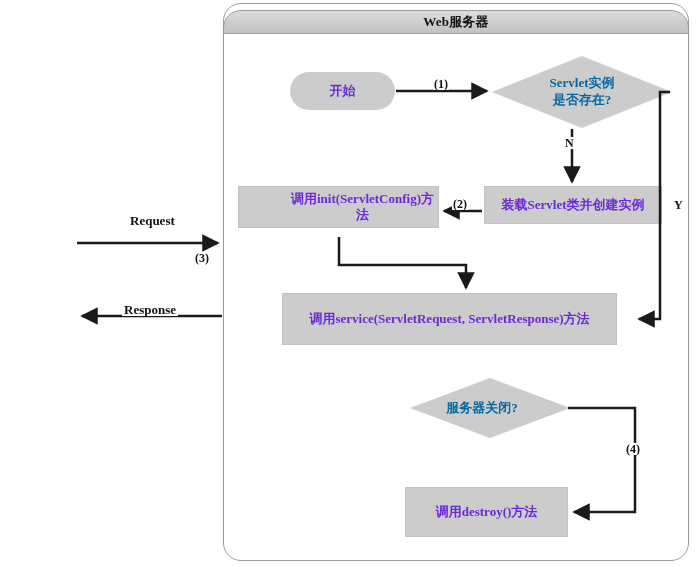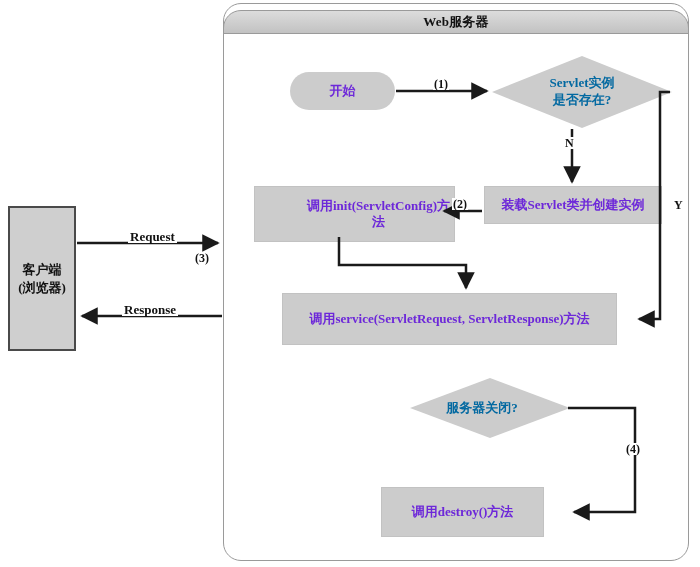--- a/index.html
+++ b/index.html
@@ -146,47 +146,41 @@
 </head>
 <body>
 
 <div id="canvas">
 
   <div class="server-frame"></div>
   <div class="server-titlebar">
     <span class="server-title">Web服务器</span>
   </div>
 
-  <div class="client-box" style="left:8px; top:206px; width:68px; height:145px;">
-    <div>
-      <div>客户端</div>
-      <div>(浏览器)</div>
-    </div>
-  </div>
 
   <div class="node pill" style="left:290px; top:72px; width:105px; height:38px;">开始</div>
 
   <div class="diamond" style="left:492px; top:56px; width:180px; height:72px;"></div>
   <div class="diamond-label" style="left:492px; top:56px; width:180px; height:72px;">
     <div>
       <div>Servlet实例</div>
       <div>是否存在?</div>
     </div>
   </div>
 
   <div class="node proc" style="left:484px; top:186px; width:178px; height:38px;">装载Servlet类并创建实例</div>
 
-  <div class="node proc" style="left:254px; top:186px; width:201px; height:56px;padding-left:48px;">调用init(ServletConfig)方法</div>
+  <div class="node proc" style="left:238px; top:186px; width:201px; height:42px;padding-left:48px;">调用init(ServletConfig)方法</div>
 
   <div class="node proc" style="left:282px; top:293px; width:335px; height:52px;">调用service(ServletRequest, ServletResponse)方法</div>
 
   <div class="diamond" style="left:410px; top:378px; width:160px; height:60px;"></div>
   <div class="diamond-label" style="left:402px; top:378px; width:160px; height:60px;">服务器关闭?</div>
 
-  <div class="node proc" style="left:381px; top:487px; width:163px; height:50px;">调用destroy()方法</div>
+  <div class="node proc" style="left:405px; top:487px; width:163px; height:50px;">调用destroy()方法</div>
 
   <svg class="svg-layer">
     <defs>
       <marker id="arrow" viewBox="0 0 10 10" refX="9" refY="5" markerWidth="7" markerHeight="7" orient="auto-start-reverse">
         <path d="M 0 0 L 10 5 L 0 10 z" fill="#1a1a1a"></path>
       </marker>
     </defs>
 
     <path d="M 77 243 L 218 243" stroke="#1a1a1a" stroke-width="2.5" fill="none" marker-end="url(#arrow)"></path>
 
@@ -210,17 +204,17 @@
   <span class="edge-label" style="left: 452px; top: 198px;">(2)</span>
 
   <span class="edge-label" style="left: 194px; top: 252px;">(3)</span>
 
   <span class="edge-label" style="left: 625px; top: 443px;">(4)</span>
 
   <span class="branch-label" style="left: 564px; top: 137px;">N</span>
 
   <span class="branch-label" style="left: 673px; top: 199px;">Y</span>
 
-  <span class="flow-label" style="left: 128px; top: 230px;">Request</span>
+  <span class="flow-label" style="left: 128px; top: 214px;">Request</span>
 
   <span class="flow-label" style="left: 122px; top: 303px;">Response</span>
 
 </div>
 
 </body></html>

